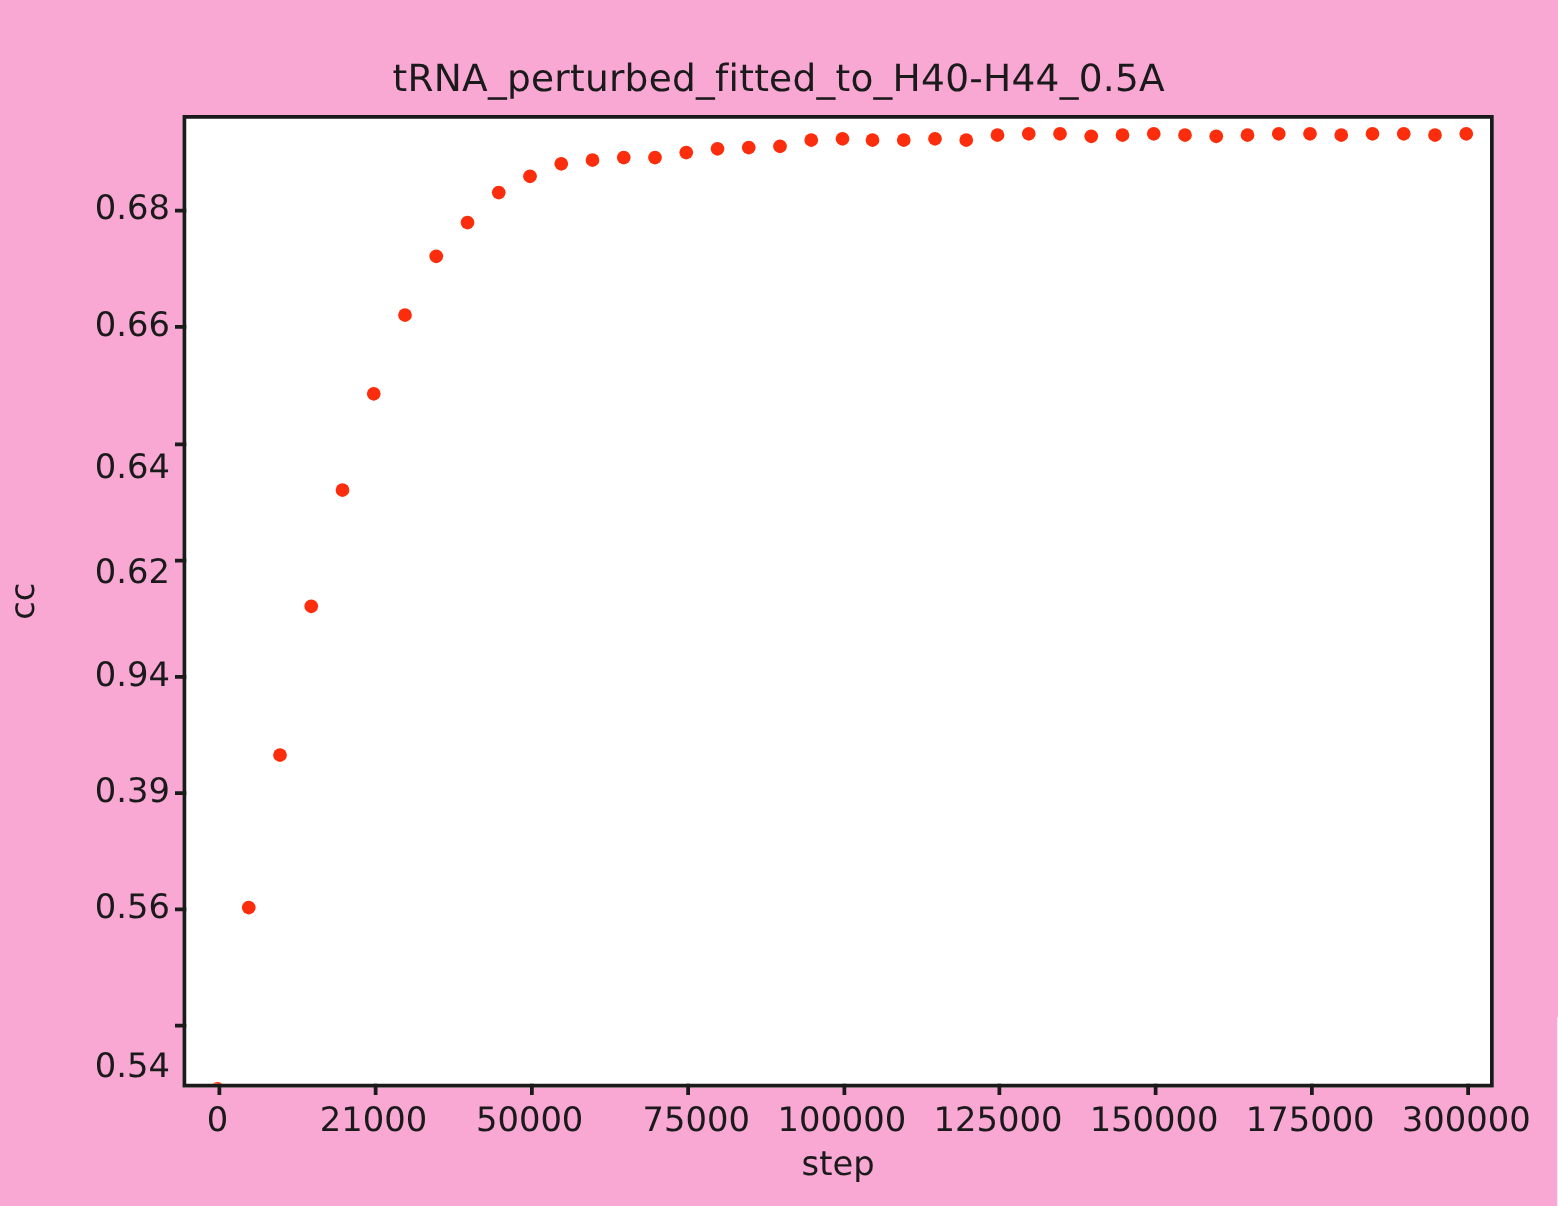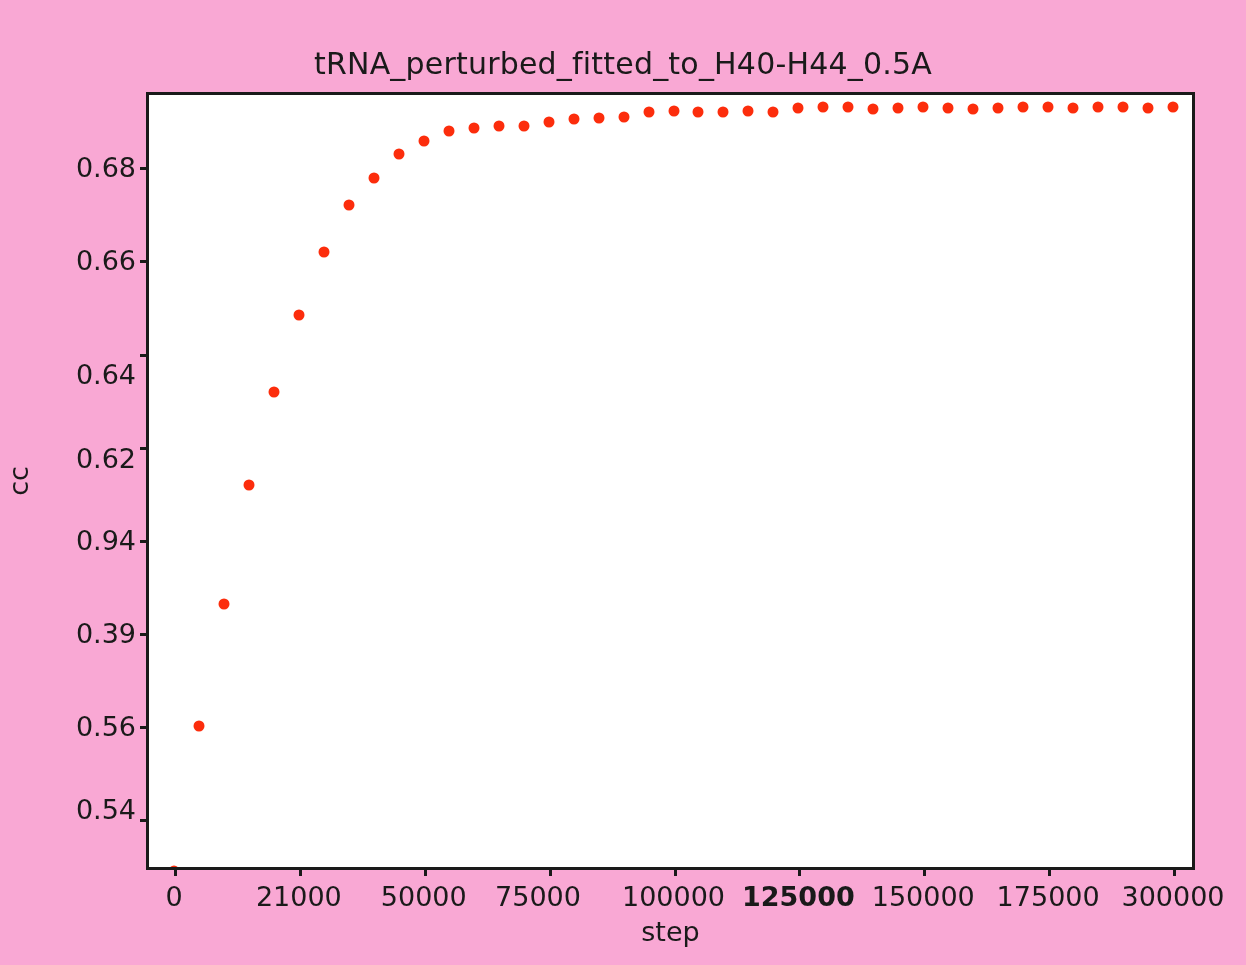--- a/index.html
+++ b/index.html
@@ -157,21 +157,21 @@
         <div class="marker" style="left: 874.167px; top: 11.6467px; background: rgb(252, 45, 12);"></div>
         <div class="marker" style="left: 899.143px; top: 11.6467px; background: rgb(252, 45, 12);"></div>
         <div class="marker" style="left: 924.119px; top: 12.5784px; background: rgb(252, 45, 12);"></div>
         <div class="marker" style="left: 949.095px; top: 11.6467px; background: rgb(252, 45, 12);"></div>
         <div class="marker" style="left: 974.071px; top: 11.6467px; background: rgb(252, 45, 12);"></div>
         <div class="marker" style="left: 999.048px; top: 12.5784px; background: rgb(252, 45, 12);"></div>
         <div class="marker" style="left: 1024.02px; top: 11.6467px; background: rgb(252, 45, 12);"></div>
       </div>
     <div id="ytick-container">
         <div class="ytick-line" style="top: 724.425px;"></div>
-        <div class="ytick-label" style="top: 714px; text-align: center;">0.54</div>
+        <div class="ytick-label" style="top: 758px; text-align: center;">0.54</div>
         <div class="ytick-line" style="top: 631.251px;"></div>
         <div class="ytick-label" style="top: 631.251px;">0.56</div>
         <div class="ytick-line" style="top: 538.078px;"></div>
         <div class="ytick-label" style="top: 538.078px;">0.39</div>
         <div class="ytick-line" style="top: 444.904px;"></div>
         <div class="ytick-label" style="top: 444.904px;">0.94</div>
         <div class="ytick-line" style="top: 351.731px;"></div>
         <div class="ytick-label" style="top: 363px;">0.62</div>
         <div class="ytick-line" style="top: 258.557px;"></div>
         <div class="ytick-label" style="top: 258.557px; margin-top: 20px;">0.64</div>
@@ -181,25 +181,25 @@
         <div class="ytick-label" style="top: 72.2096px;">0.68</div>
       </div>
     <div id="xtick-container">
         <div class="xtick-line" style="left: 24.9762px;"></div>
         <div class="xtick-label" style="left: 24.9762px;">0</div>
         <div class="xtick-line" style="left: 149.857px;"></div>
         <div class="xtick-label" style="left: 149.857px;">21000</div>
         <div class="xtick-line" style="left: 274.738px;"></div>
         <div class="xtick-label" style="left: 274.738px;">50000</div>
         <div class="xtick-line" style="left: 399.619px;"></div>
-        <div class="xtick-label" style="left: 389px;">75000</div>
+        <div class="xtick-label" style="left: 408px;">75000</div>
         <div class="xtick-line" style="left: 524.5px;"></div>
         <div class="xtick-label" style="left: 524.5px;">100000</div>
         <div class="xtick-line" style="left: 649.381px;"></div>
-        <div class="xtick-label" style="left: 649.381px; font-weight: bold;">125000</div>
+        <div class="xtick-label" style="left: 649.381px;">125000</div>
         <div class="xtick-line" style="left: 774.262px;"></div>
         <div class="xtick-label" style="left: 774.262px;">150000</div>
         <div class="xtick-line" style="left: 899.143px;"></div>
         <div class="xtick-label" style="left: 899.143px;">175000</div>
         <div class="xtick-line" style="left: 1024.02px;"></div>
         <div class="xtick-label" style="left: 1024.02px;">300000</div>
       </div>
   </div>
 
   <div id="xlabel">step</div>

